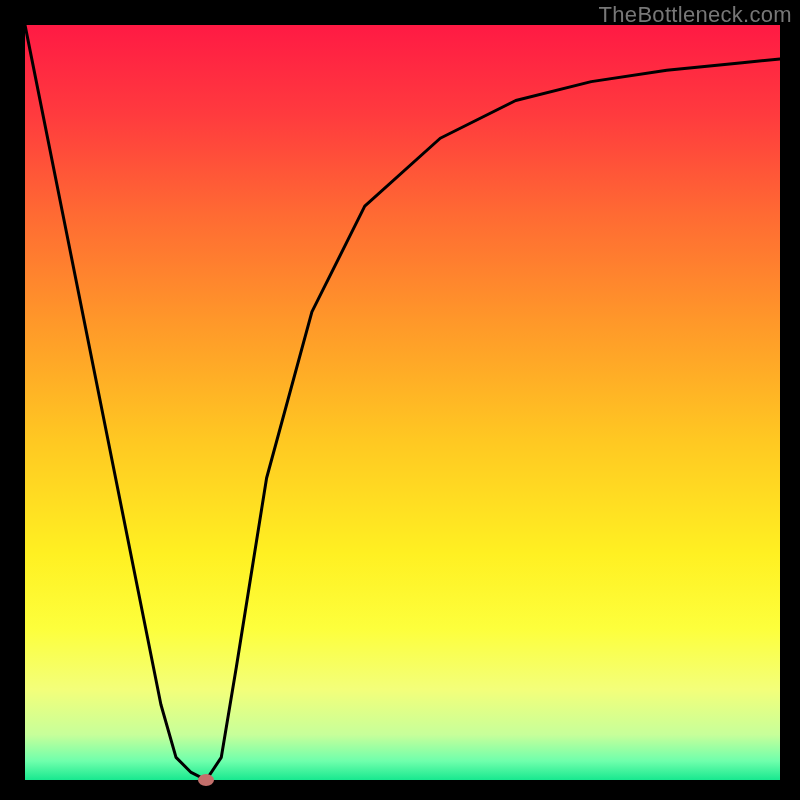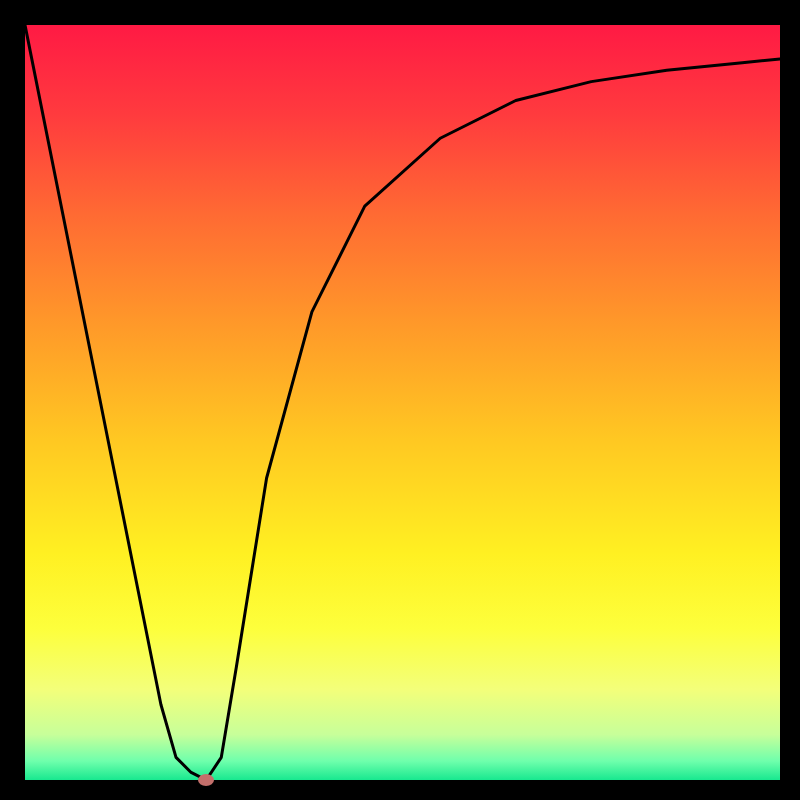--- a/index.html
+++ b/index.html
@@ -51,20 +51,21 @@
     background: #c36f6b;
     border-radius: 50%;
     transform: translate(-50%, -50%);
     z-index: 4;
   }
 </style>
 </head>
 <body>
 
 <div class="frame">
+  <div class="watermark">TheBottleneck.com</div>
 
   <div class="plot">
     <svg class="gradient" viewBox="0 0 100 100" preserveAspectRatio="none">
       <defs>
         <linearGradient id="bg" x1="0" y1="0" x2="0" y2="1">
             <stop offset="0%" stop-color="#ff1a44"></stop>
             <stop offset="12%" stop-color="#ff3b3e"></stop>
             <stop offset="25%" stop-color="#ff6a33"></stop>
             <stop offset="40%" stop-color="#ff9a29"></stop>
             <stop offset="55.00000000000001%" stop-color="#ffc822"></stop>

